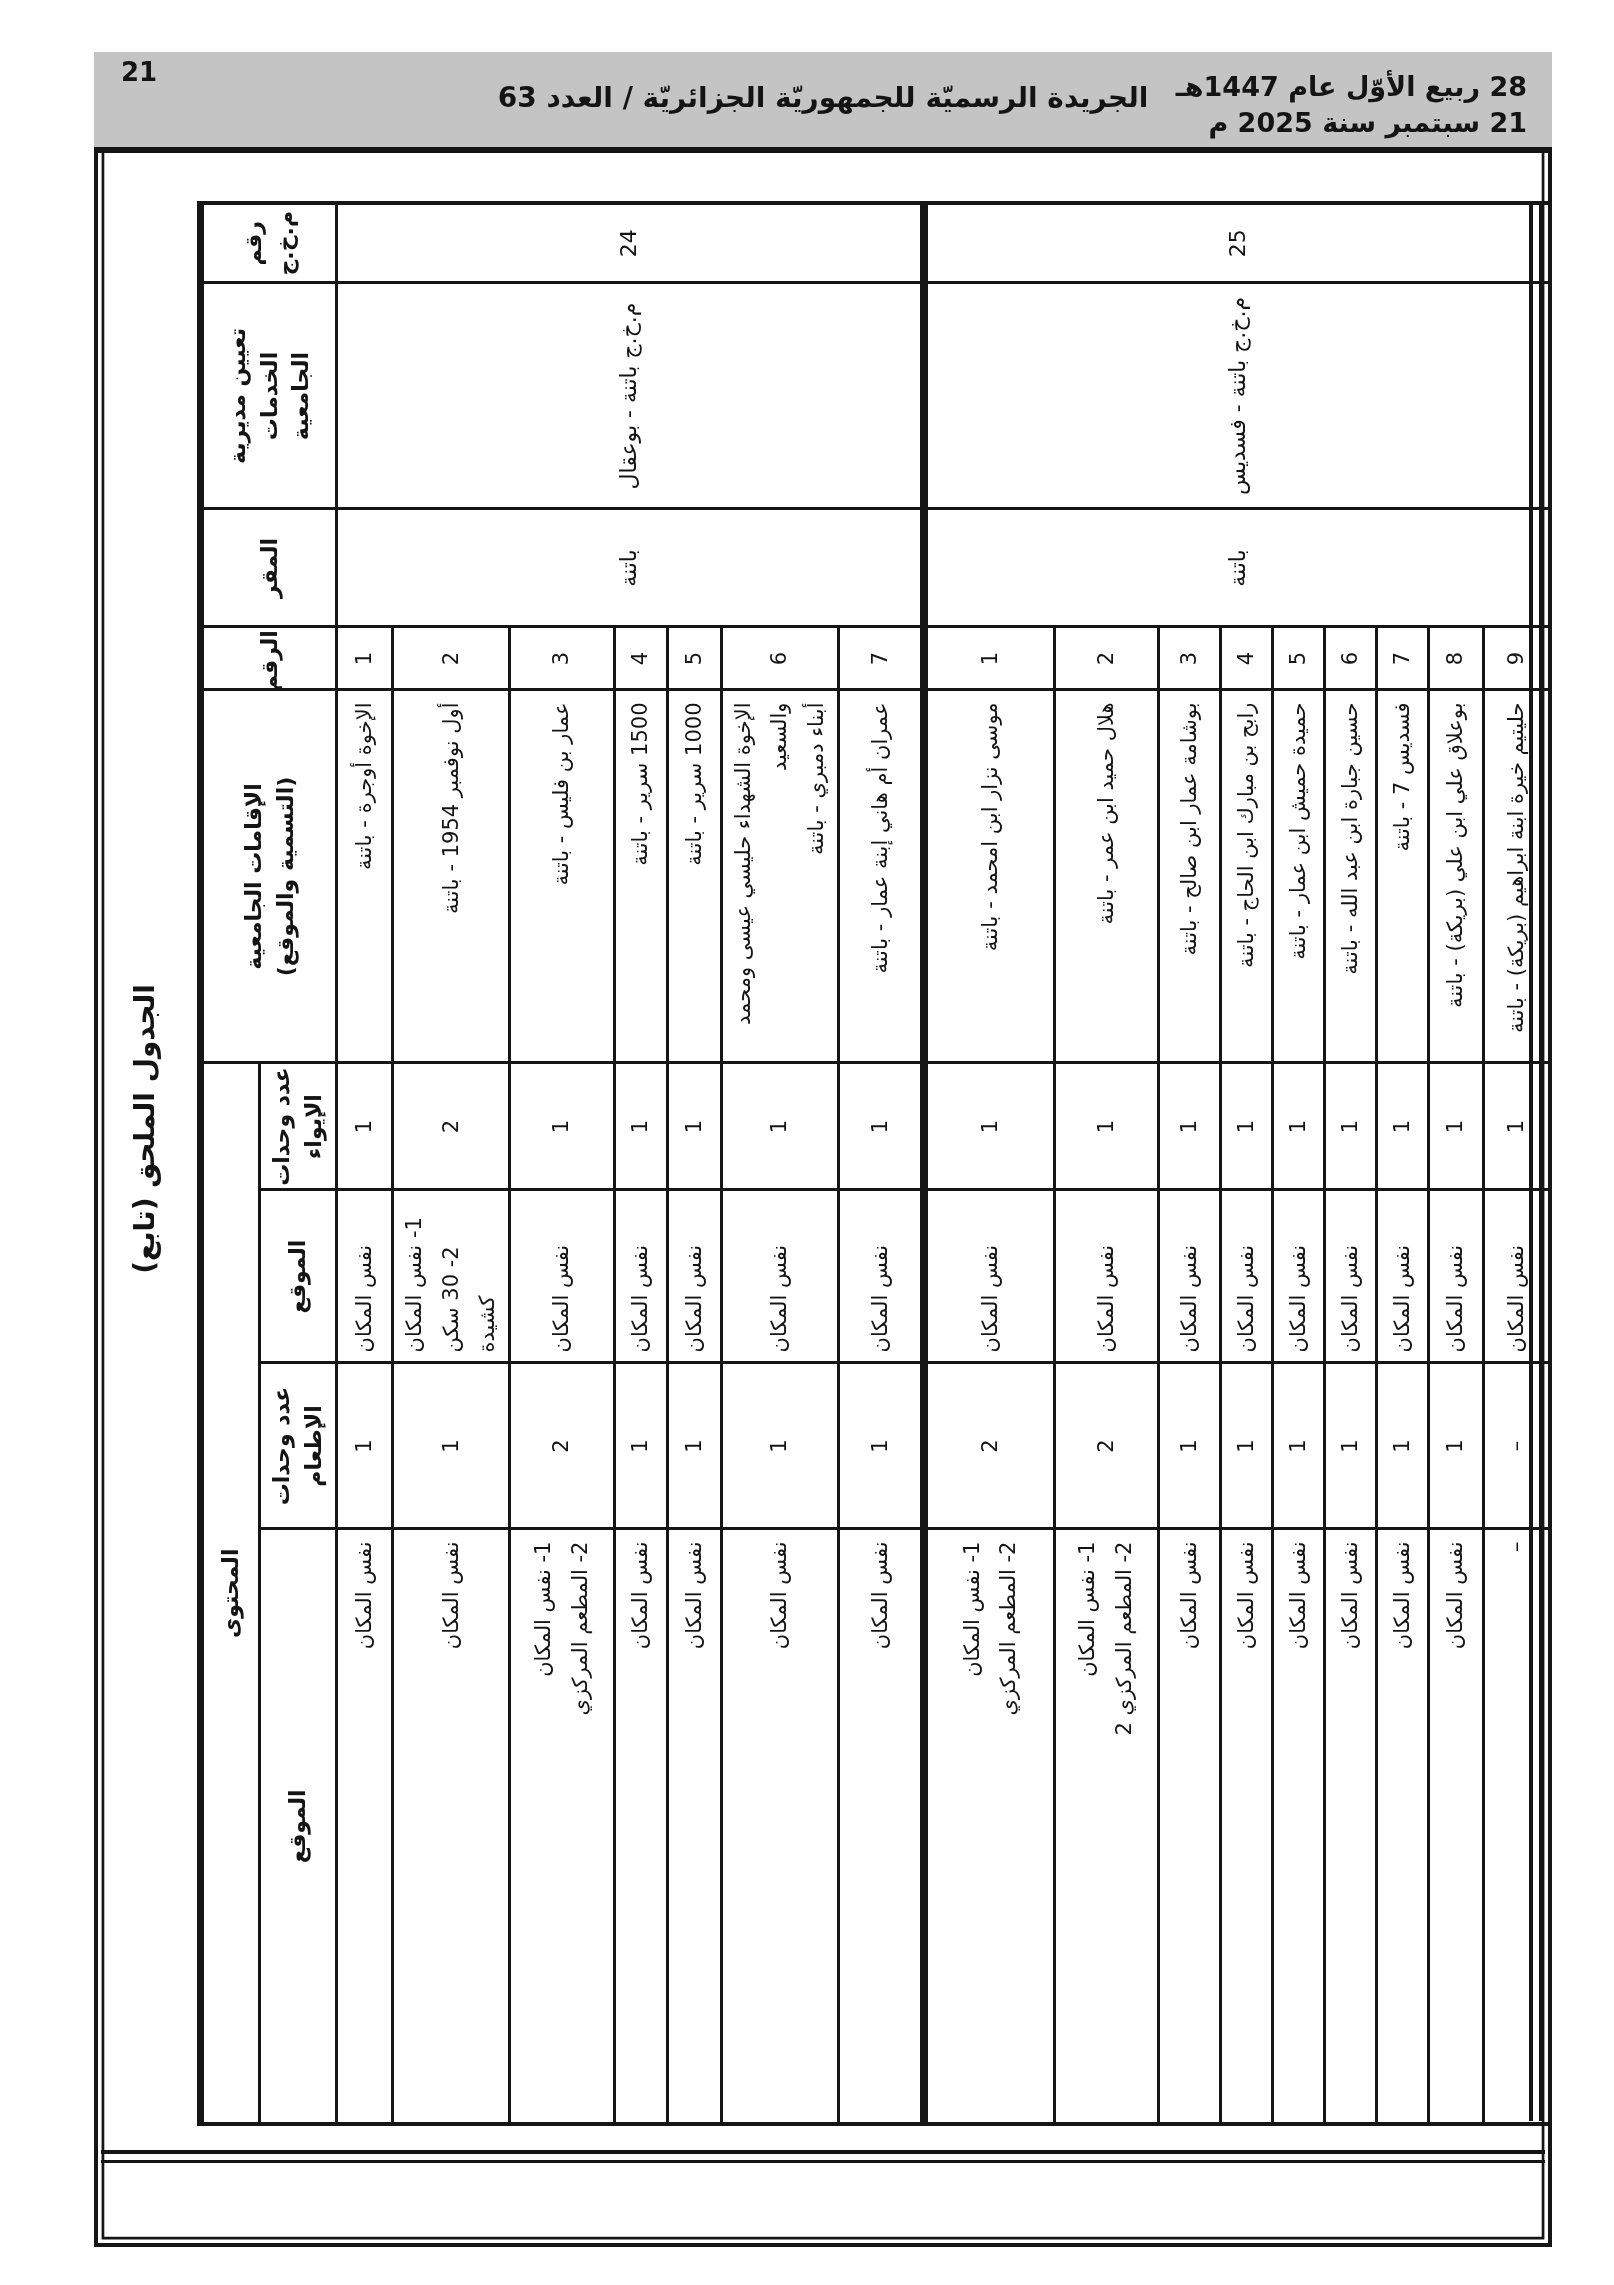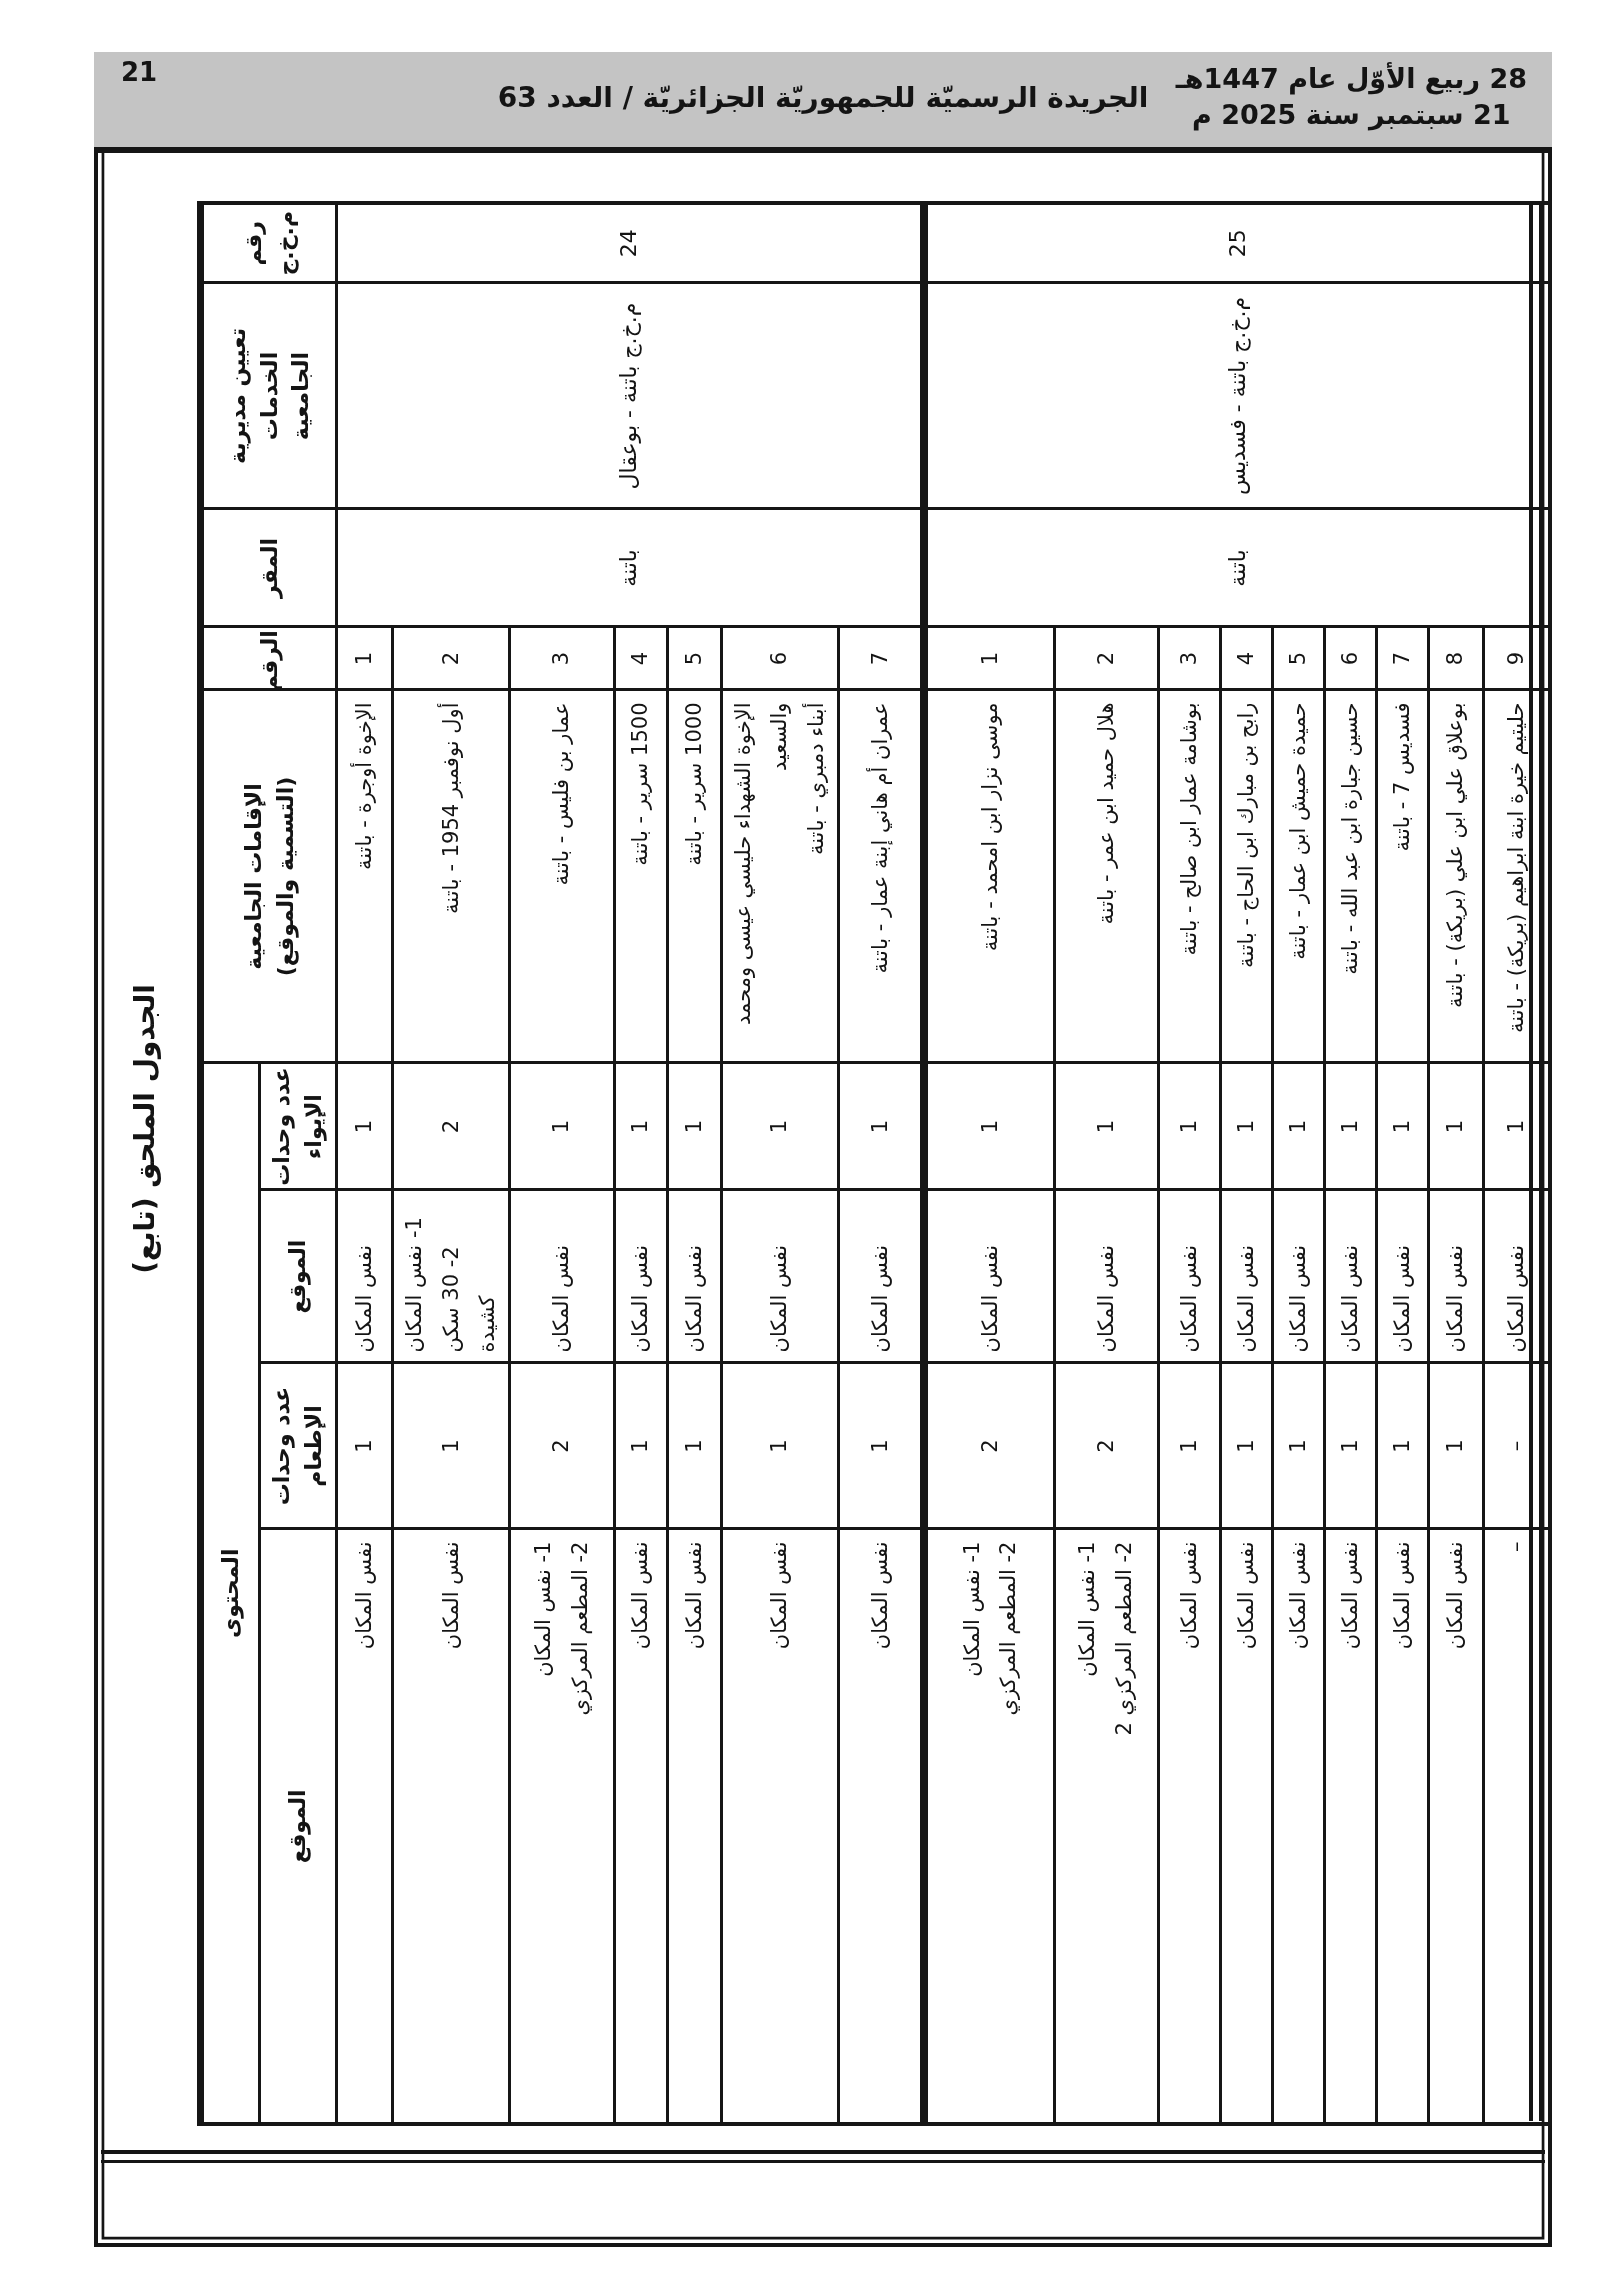--- a/index.html
+++ b/index.html
@@ -7,21 +7,21 @@
   *{box-sizing:border-box;}
 
   
   .page-frame{position:absolute;left:94px;top:52px;width:1458px;height:2195px;
     border:4.5px solid #151515;
     box-shadow: inset 0 0 0 3.6px #ffffff, inset 0 0 0 6.3px #151515;}
 
   
   .masthead{position:absolute;left:94px;top:52px;width:1458px;height:101px;
     background:#c4c4c4;border-bottom:6.3px solid #151515;direction:rtl;}
-  .masthead .dates{position:absolute;right:25px;top:9px;text-align:center;
+  .masthead .dates{position:absolute;right:25px;top:17px;text-align:right;
     font-weight:bold;font-size:27px;line-height:1.35;white-space:pre-line;}
   .masthead .jtitle{position:absolute;right:299px;left:299px;top:29px;text-align:center;
     font-weight:bold;font-size:28px;}
   .masthead .pagenum{position:absolute;left:27px;top:5px;font-weight:bold;font-size:26px;}
 
   
   .footer-rule{position:absolute;left:101px;top:2150px;width:1444px;height:12.7px;
     border-top:4.5px solid #151515;border-bottom:3.6px solid #151515;}
 
   

